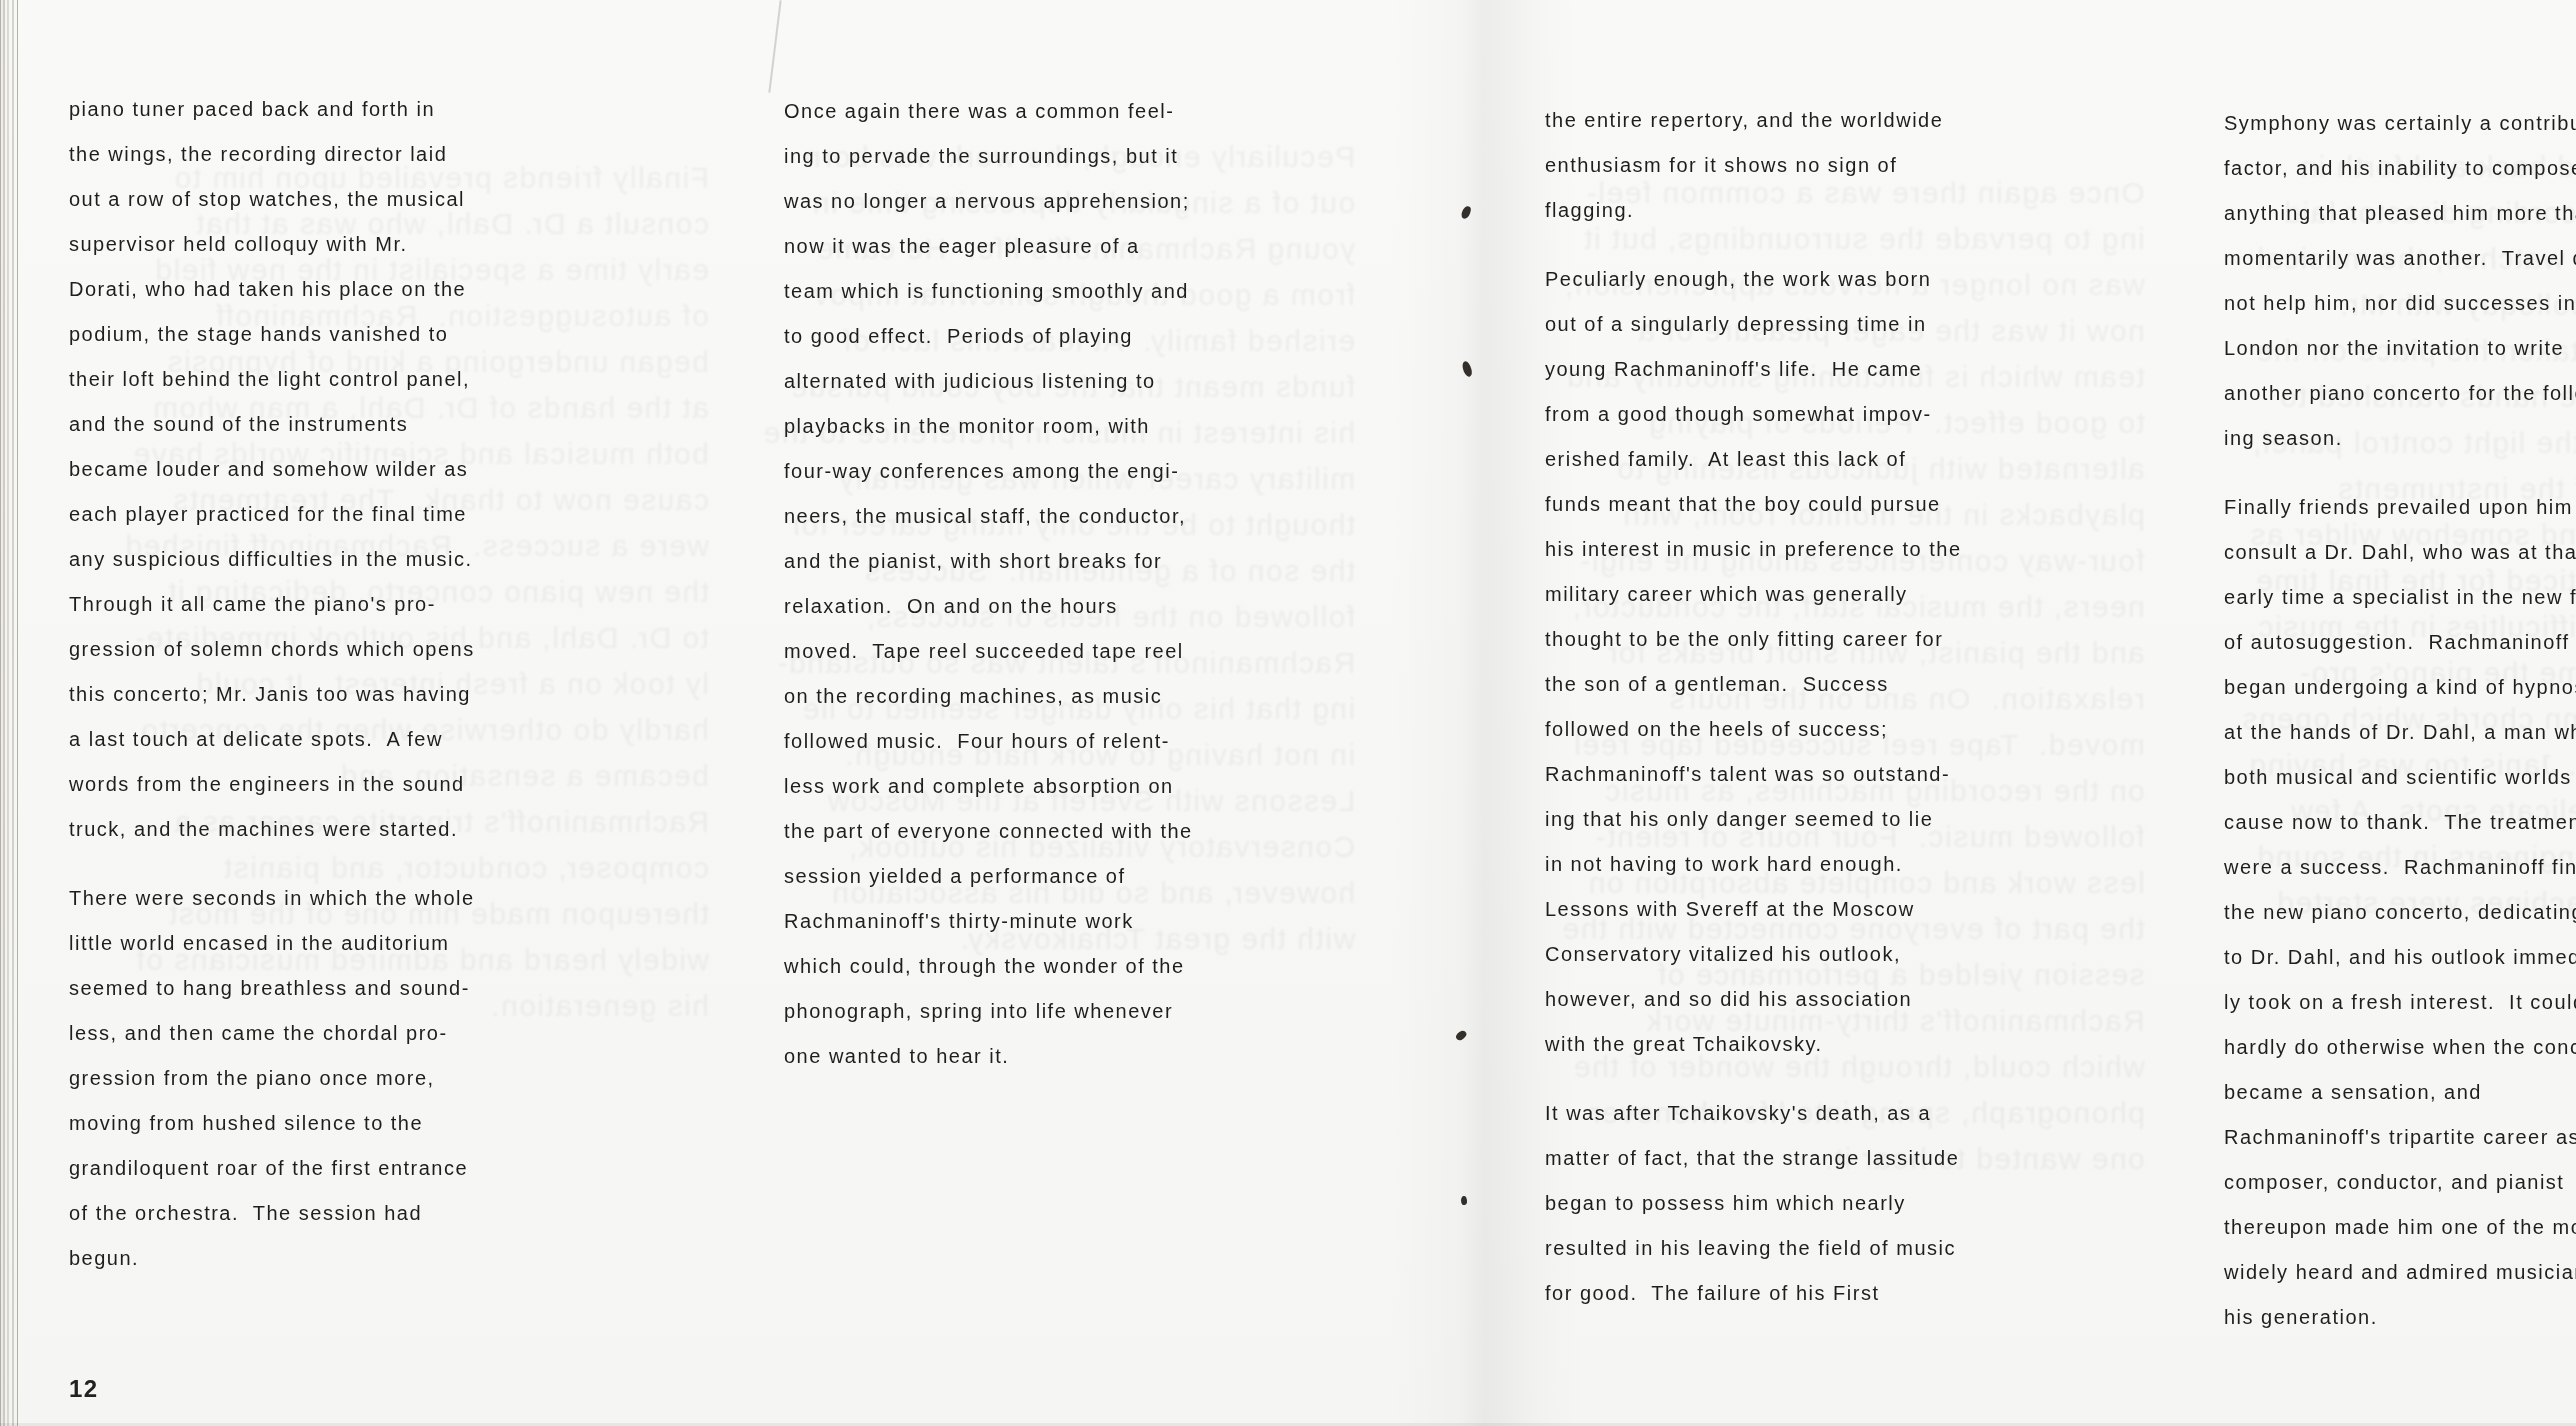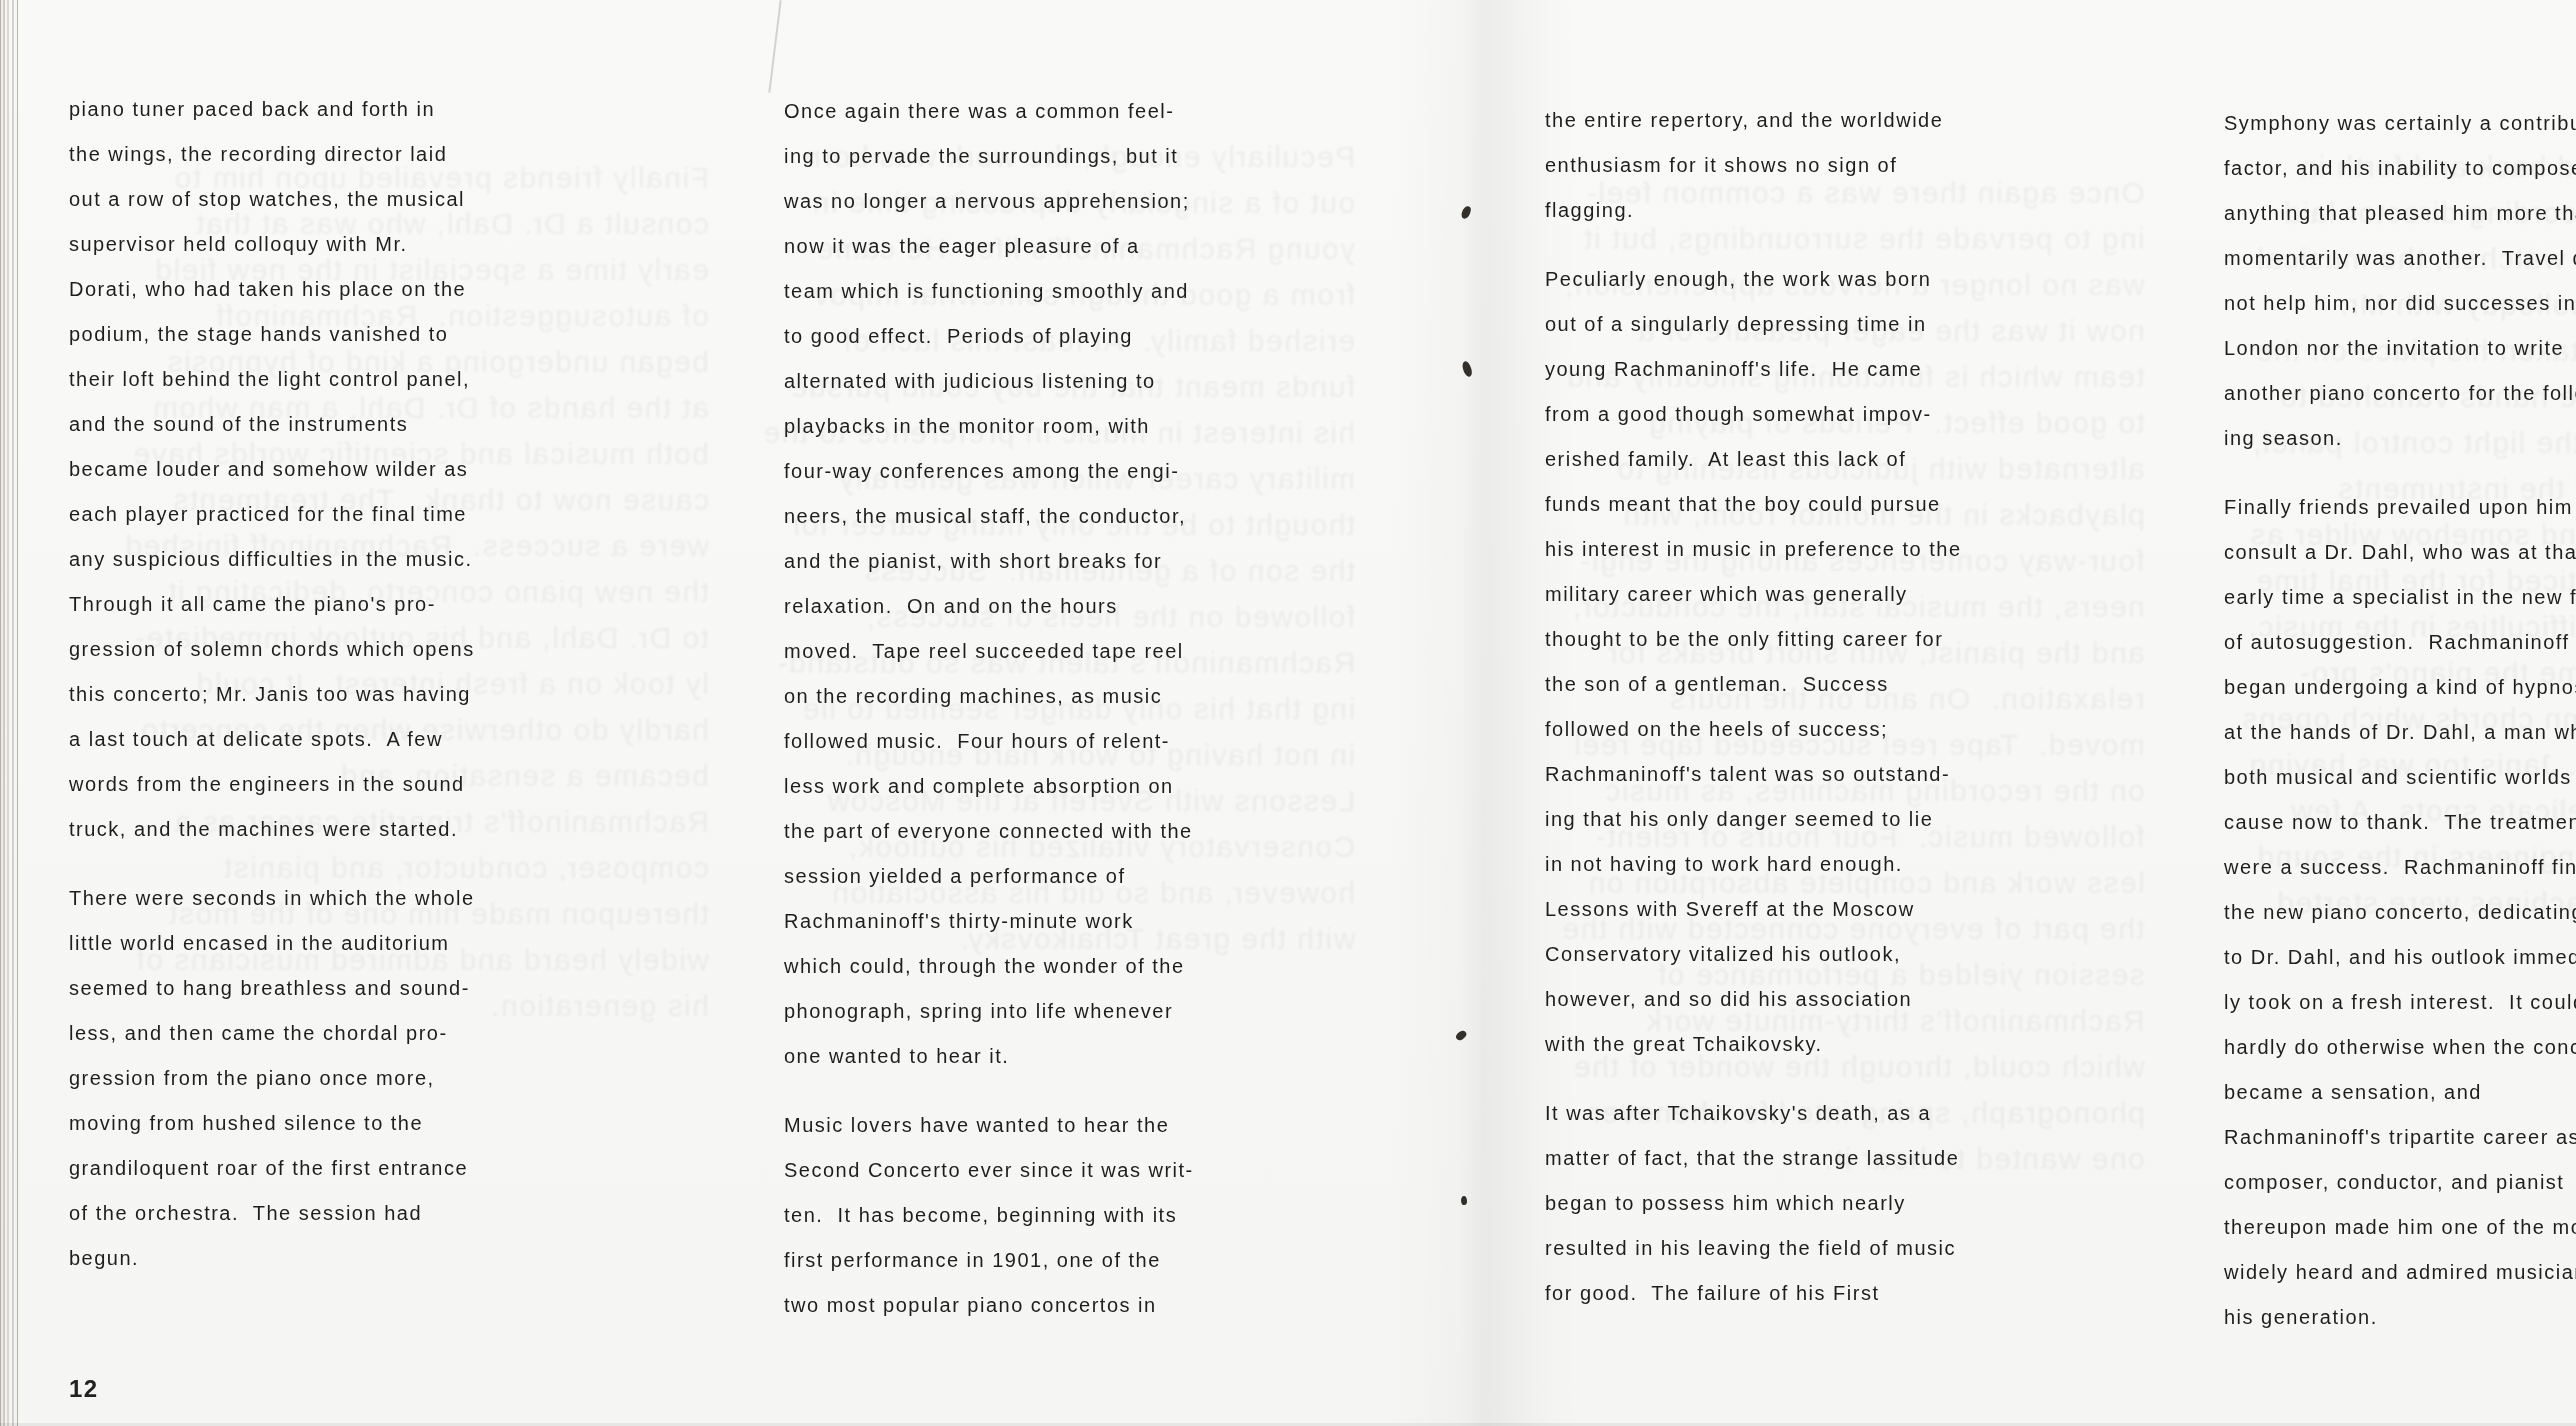--- a/index.html
+++ b/index.html
@@ -233,25 +233,20 @@
 moved.  Tape reel succeeded tape reel
 on the recording machines, as music
 followed music.  Four hours of relent-
 less work and complete absorption on
 the part of everyone connected with the
 session yielded a performance of
 Rachmaninoff's thirty-minute work
 which could, through the wonder of the
 phonograph, spring into life whenever
 one wanted to hear it.</div>
-      <div class="para">Music lovers have wanted to hear the
-Second Concerto ever since it was writ-
-ten.  It has become, beginning with its
-first performance in 1901, one of the
-two most popular piano concertos in</div>
     </div>
     <div class="pagenum" style="left:69px; top:1375px;">12</div>
   </div>
 
   <div>
     <div class="col" style="left:1545px; top:98px;">
       <div class="para">the entire repertory, and the worldwide
 enthusiasm for it shows no sign of
 flagging.</div>
       <div class="para">Peculiarly enough, the work was born

